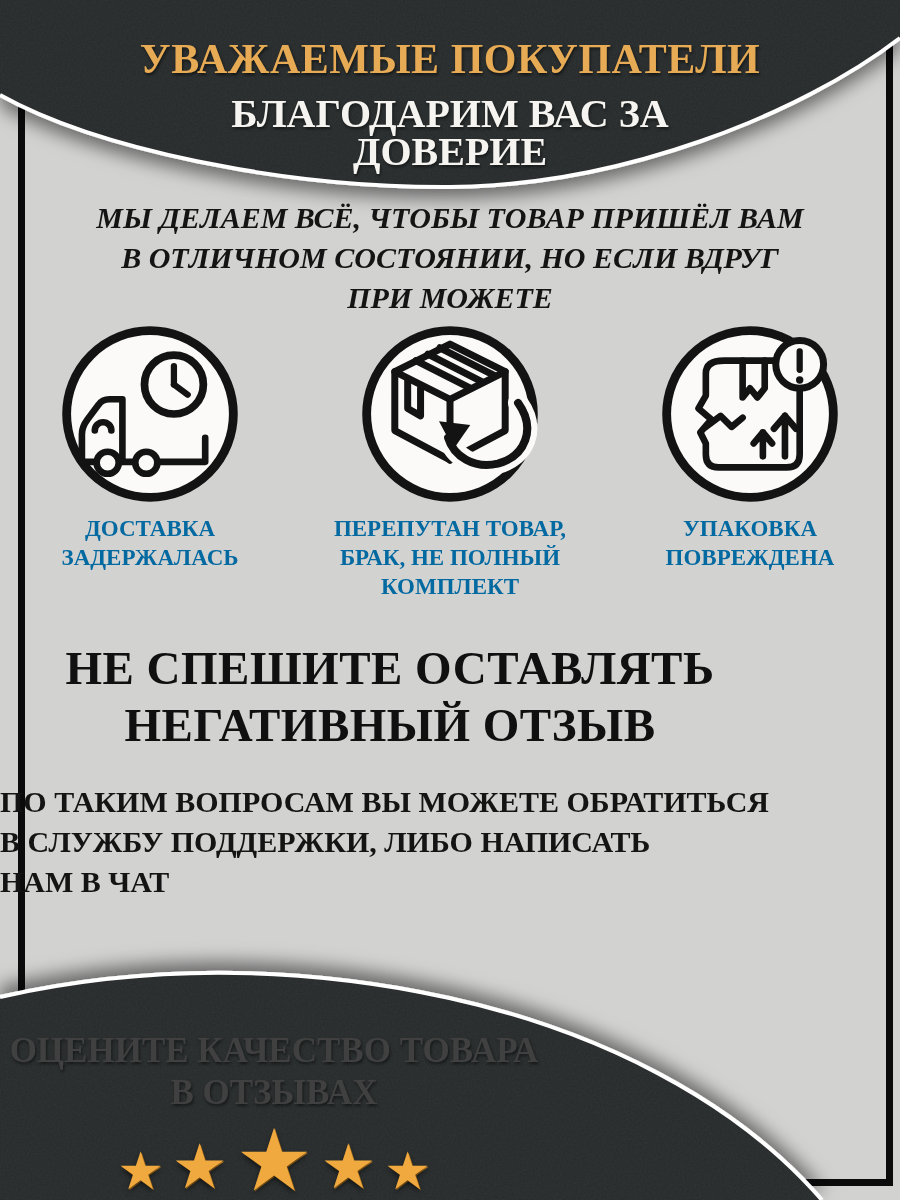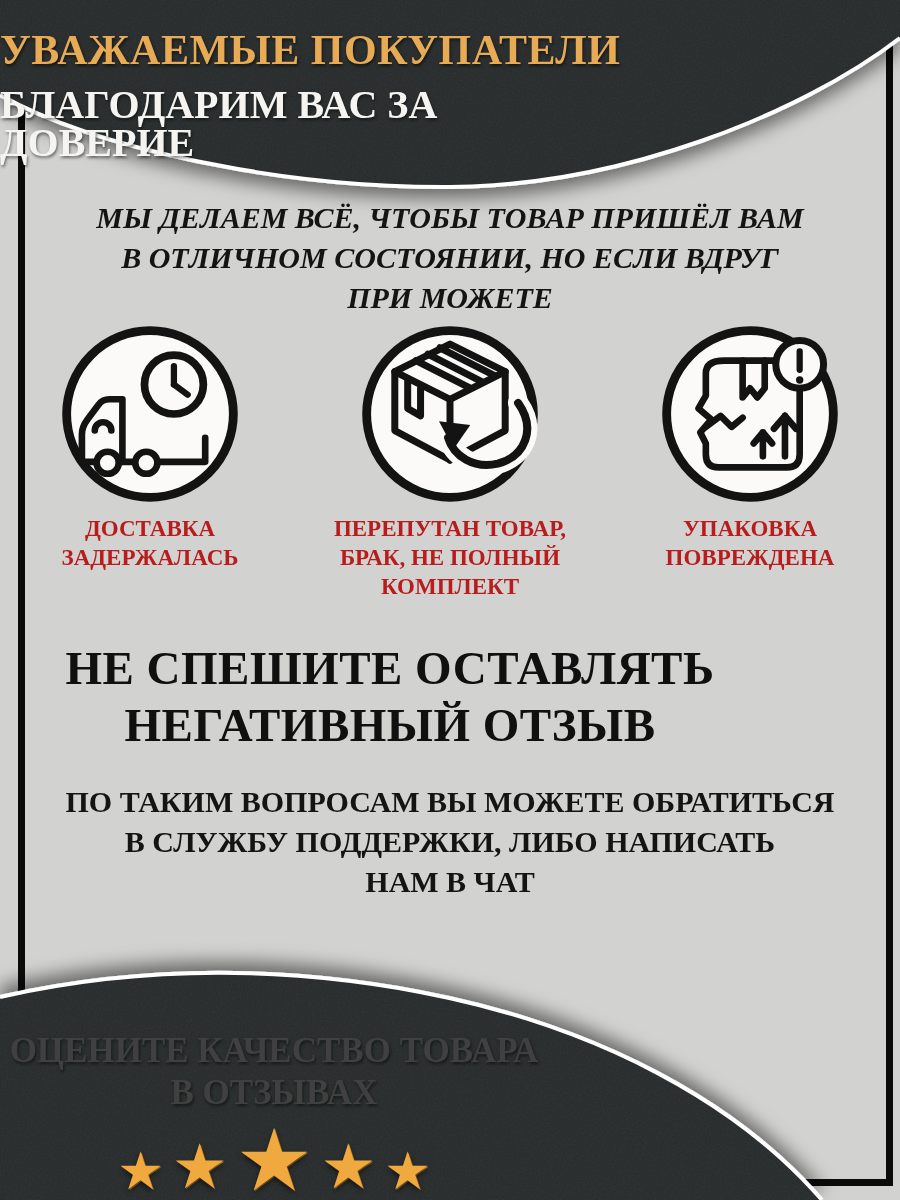--- a/index.html
+++ b/index.html
@@ -13,45 +13,45 @@
   .frame{
     position:absolute;left:18px;top:-12px;width:875px;height:1198px;
     border:7px solid #0b0b0b;box-sizing:border-box;z-index:1;
   }
   svg.shape{position:absolute;left:0;z-index:2;display:block;}
   #top-shape{top:0;}
   #bottom-shape{top:930px;}
   .content{position:absolute;z-index:3;}
 
   
-  .hdr{left:0;top:26px;width:900px;}
+  .hdr{left:0;top:35px;width:900px;text-align:center;}
   .hdr-title{
     font-size:42px;font-weight:bold;color:#e8ab55;letter-spacing:.5px;
     text-shadow:1px 2px 3px rgba(0,0,0,.55);
   }
   .hdr-sub{margin-top:12px;font-size:40px;font-weight:bold;color:#f5f4f0;
     line-height:38px;text-shadow:1px 2px 3px rgba(0,0,0,.5);}
 
   
   .intro{left:0;top:198px;width:900px;text-align:center;
     font-size:30px;font-weight:bold;color:#141414;line-height:40px;font-style:italic;}
 
   
   .icons-row{left:0;top:322px;width:900px;display:flex;}
   .icon-col{width:300px;display:flex;flex-direction:column;align-items:center;}
   .icon-col svg{display:block;}
   .icon-label{margin-top:8px;text-align:center;font-size:23px;font-weight:bold;
-    color:#b91c1c;line-height:29px;}
+    color:#0369a1;line-height:29px;}
 
   
   .heading{left:0;top:640px;width:780px;text-align:center;
     font-size:47px;font-weight:bold;color:#101010;line-height:57px;letter-spacing:.5px;}
 
   
-  .support{left:0;top:782px;width:900px;text-align:center;
+  .support{left:0;top:782px;width:900px;text-align:left;
     font-size:30px;font-weight:bold;color:#141414;line-height:40px;}
 
   
   .footer{left:0;top:1030px;width:548px;text-align:center;}
   .footer-title{font-size:35px;font-weight:bold;color:#404040;line-height:42px;
     text-shadow:1px 2px 3px rgba(0,0,0,.5);}
   .stars{margin-top:4px;display:flex;justify-content:center;align-items:flex-end;
     gap:8px;line-height:1;}
   .star{color:#f0a93f;text-shadow:0 3px 5px rgba(0,0,0,.55), 1px 1px 0 #b97a1e;}
   .star-s{font-size:52px;}

